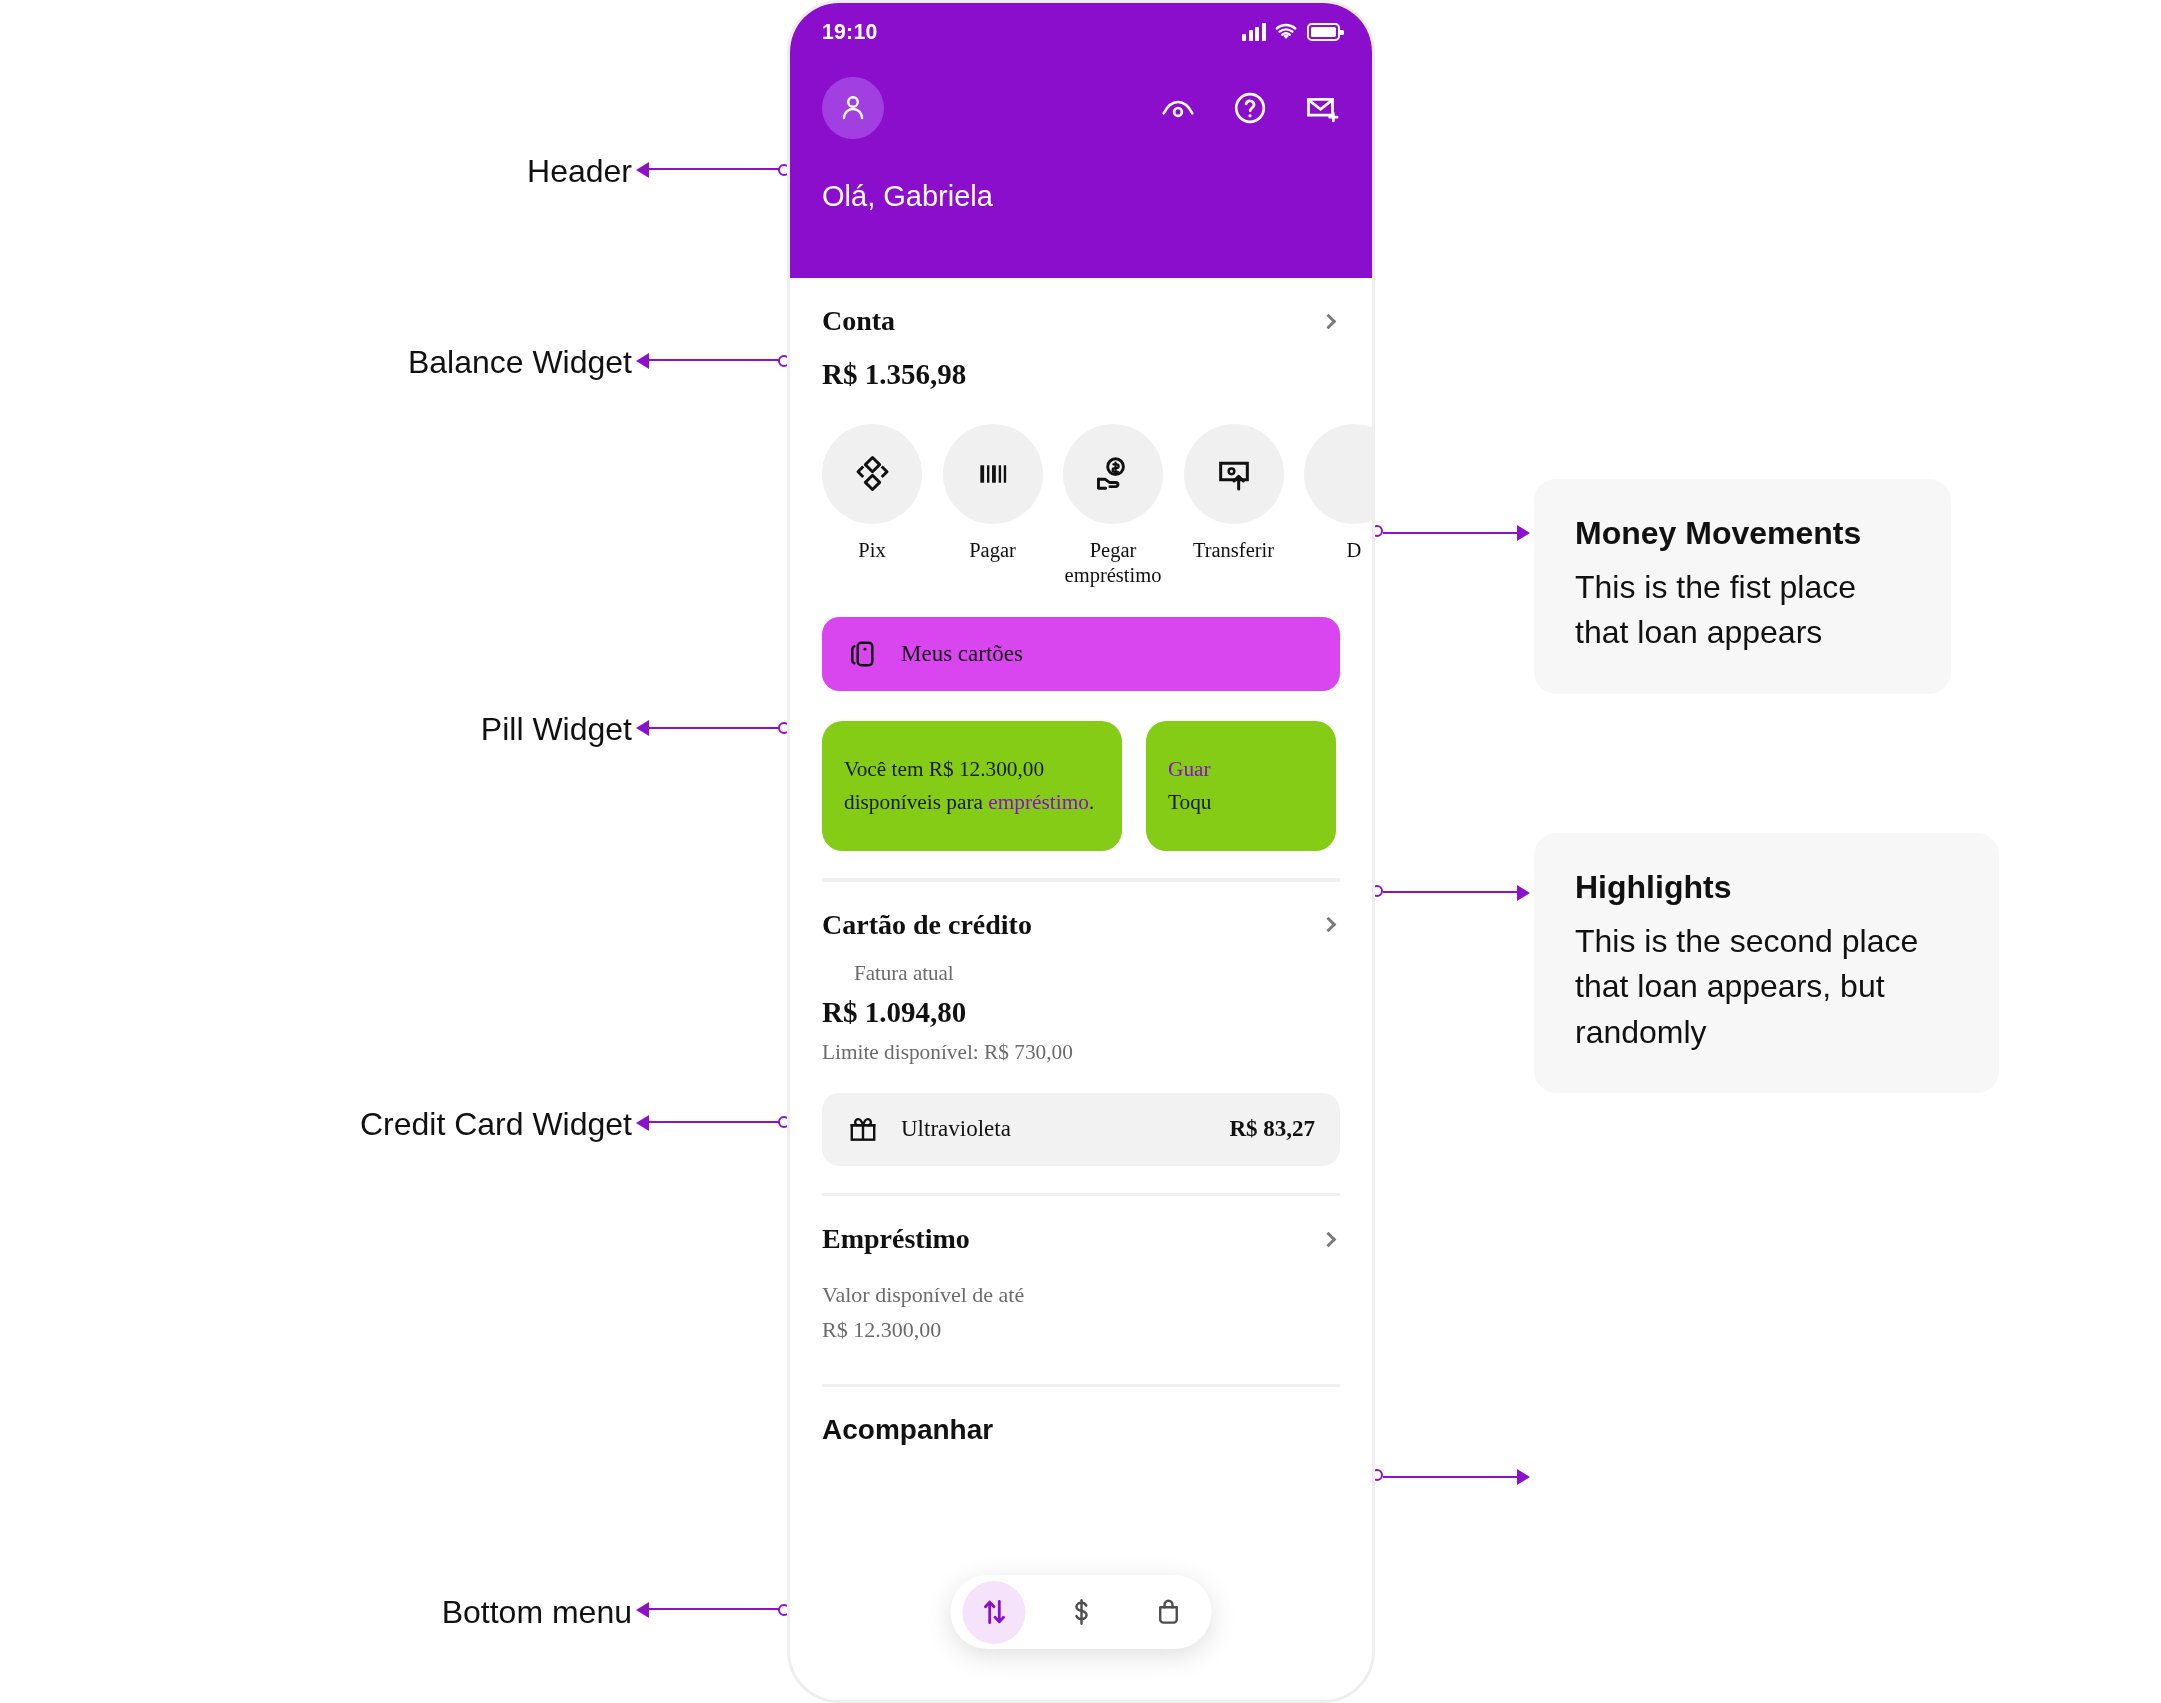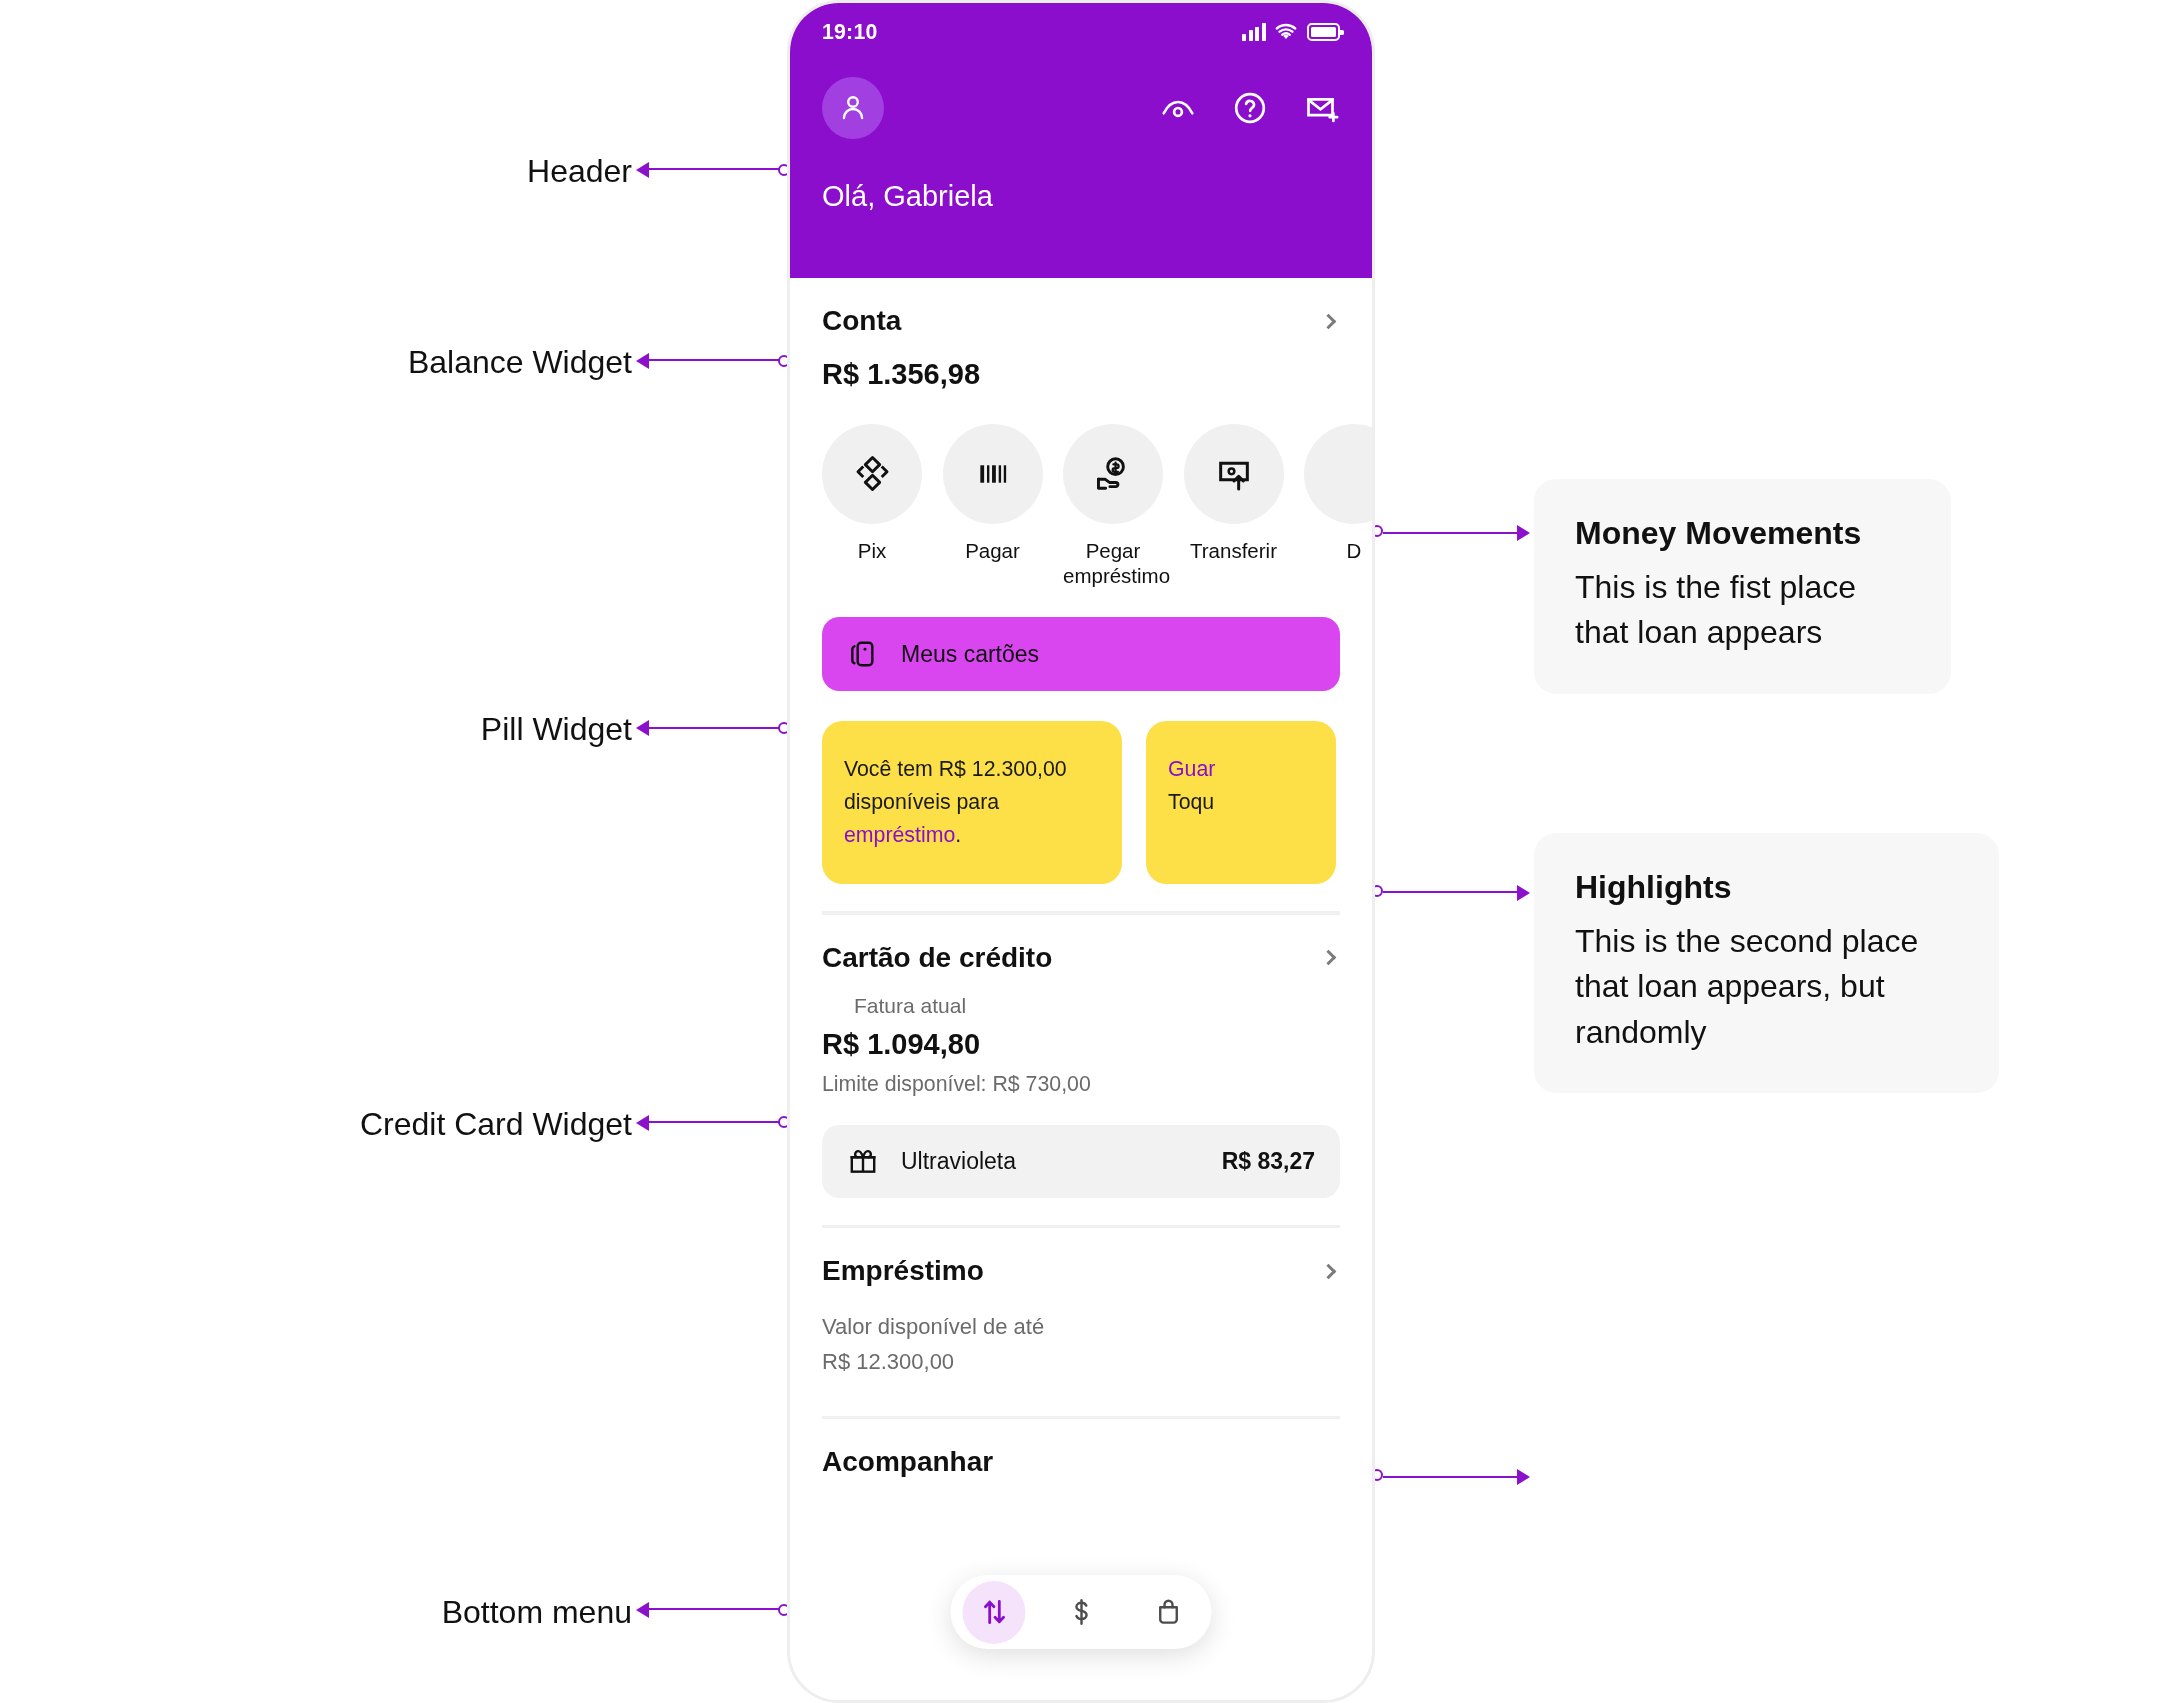--- a/index.html
+++ b/index.html
@@ -111,21 +111,21 @@
     width: 62px; height: 62px; border-radius: 50%;
     background: #A13FE0; display: flex; align-items: center; justify-content: center;
   }
   .header-icons { display: flex; align-items: center; gap: 36px; }
   .hicon { width: 36px; height: 36px; display: block; }
   .greeting {
     color: #ffffff; font-size: 29px; margin-top: 41px;
   }
 
   
-  .section { padding: 27px 32px 0 32px; }
+  .section { padding: 27px 32px 0 32px; font-family: Liberation Serif, serif; }
   .divider { height: 3.2px; background: #f0f0f0; margin-top: 27px; }
   .sec-head {
     display: flex; align-items: center; justify-content: space-between;
   }
   .sec-title { font-size: 28px; font-weight: bold; color: #111111; }
   .chev {
     width: 11px; height: 11px;
     border-right: 3.2px solid #7a7a7a; border-top: 3.2px solid #7a7a7a;
     transform: rotate(45deg); margin-right: 6.3px;
   }
@@ -148,21 +148,21 @@
   .pill {
     margin-top: 28.4px;
     background: #d946ef; border-radius: 17.4px;
     height: 74px; display: flex; align-items: center; padding: 0 25px; gap: 22px;
   }
   .pill-label { font-size: 23px; color: #111111; }
 
   
   .hl-row { display: flex; gap: 24px; margin-top: 30px; }
   .hl-card {
-    background: #fde047; border-radius: 20.5px;
+    background: #84cc16; border-radius: 20.5px;
     padding: 32px 22px; flex: 0 0 auto;
   }
   .hl-card.first { width: 300px; }
   .hl-card.second { width: 190px; }
   .hl-text { font-size: 21.3px; color: #1a1a1a; line-height: 1.55; }
   .hl-text .link { color: #8A0ECC; }
   .hl-title-purple { font-size: 21.3px; color: #8A0ECC; line-height: 1.55; }
   .hl-sub { font-size: 21.3px; color: #1a1a1a; line-height: 1.55; }
 
   

